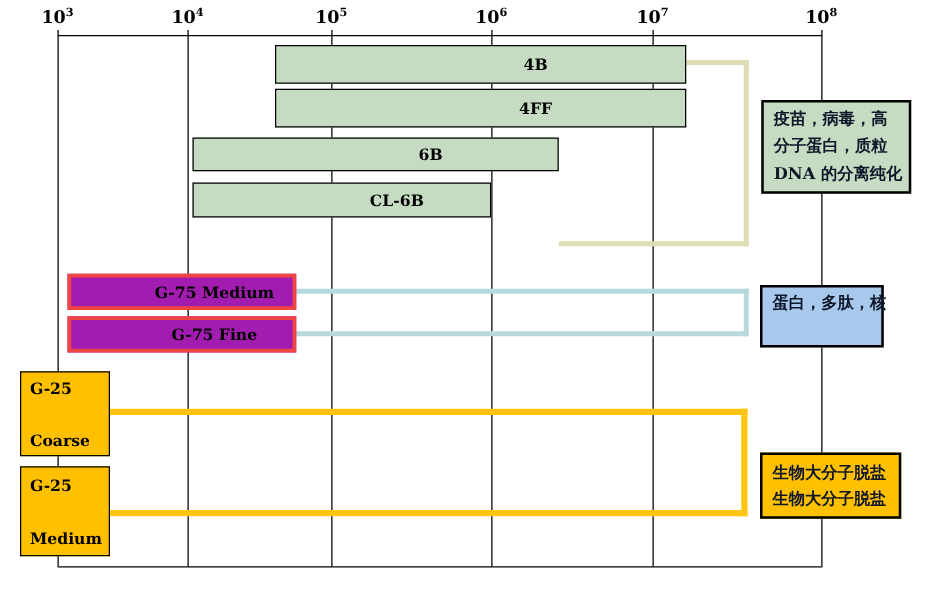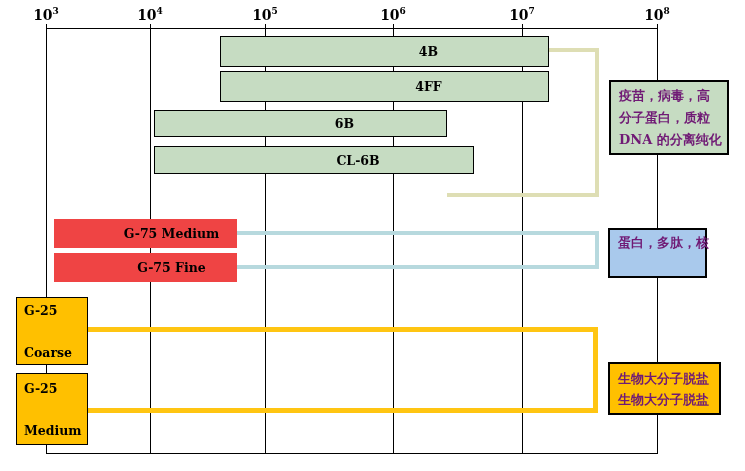--- a/index.html
+++ b/index.html
@@ -10,32 +10,32 @@
   
   .gridline { position:absolute; top:24px; height:429px; width:1px; background:#000; }
   .axisline { position:absolute; left:46px; width:612px; height:1px; background:#000; }
   .tick-label { position:absolute; top:6px; width:44px; text-align:center;
                 font-size:14px; font-weight:bold; color:#000; }
   .tick-label sup { font-size:9px; }
   
   .bar { position:absolute; box-sizing:border-box; display:flex; align-items:center;
          justify-content:center; font-size:12.5px; font-weight:bold; color:#000; z-index:3; }
   .bar.green  { background:#c6dcc2; border:1px solid #000;padding-left:36px; }
-  .bar.blue   { background:#ef4444; border:1px solid #ef4444; }
+  .bar.blue   { background:#a21caf; border:3px solid #ef4444; }
   .bar.yellow { background:#ffc000; border:1px solid #000; justify-content:flex-start; }
   .bar-label { position:relative; left:26px; white-space:nowrap; }
   .stack { display:flex; flex-direction:column; gap:27px; padding-left:7px; align-items:flex-start; }
   
   .seg { position:absolute; z-index:2; }
   .seg.khaki { background:#dedeb4; }
   .seg.ltblue { background:#b7d9de; }
   .seg.gold { background:#ffc512; }
   
   .note { position:absolute; box-sizing:border-box; border:2px solid #000; z-index:3;
-          font-size:13px; font-weight:bold; color:#701a75; padding:3px 8px; line-height:22px;
+          font-size:13px; font-weight:bold; color:#0f172a; padding:3px 8px; line-height:22px;
           white-space:nowrap; }
   .note.green  { background:#c6dcc2; }
   .note.blue   { background:#a9c9ec; line-height:21px; padding-top:2px; }
   .note.yellow { background:#ffc000; line-height:21px; padding-top:4px; }
 </style>
 </head>
 <body>
 
 <div class="canvas">
 
@@ -70,21 +70,21 @@
 
   <div class="bar green" style="left:220px;top:36px;width:329px;height:31px">
     <span class="bar-label">4B</span>
   </div>
   <div class="bar green" style="left:220px;top:71px;width:329px;height:31px">
     <span class="bar-label">4FF</span>
   </div>
   <div class="bar green" style="left:154px;top:110px;width:293px;height:27px">
     <span class="bar-label">6B</span>
   </div>
-  <div class="bar green" style="left:154px;top:146px;width:320px;height:28px">
+  <div class="bar green" style="left:154px;top:146px;width:239px;height:28px">
     <span class="bar-label">CL-6B</span>
   </div>
 
   <div class="bar blue" style="left:54px;top:219px;width:183px;height:29px">
     <span class="bar-label">G-75 Medium</span>
   </div>
   <div class="bar blue" style="left:54px;top:253px;width:183px;height:29px">
     <span class="bar-label">G-75 Fine</span>
   </div>
 

